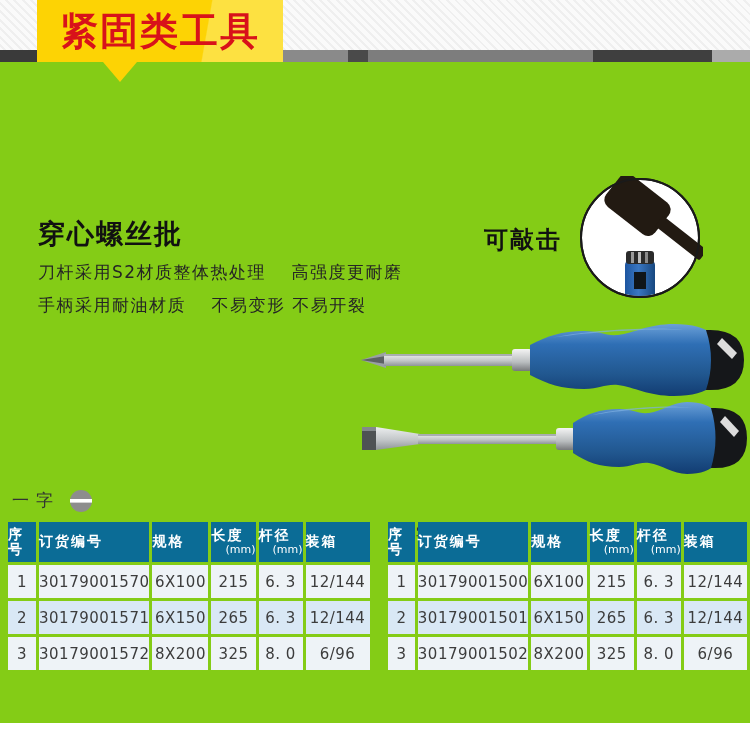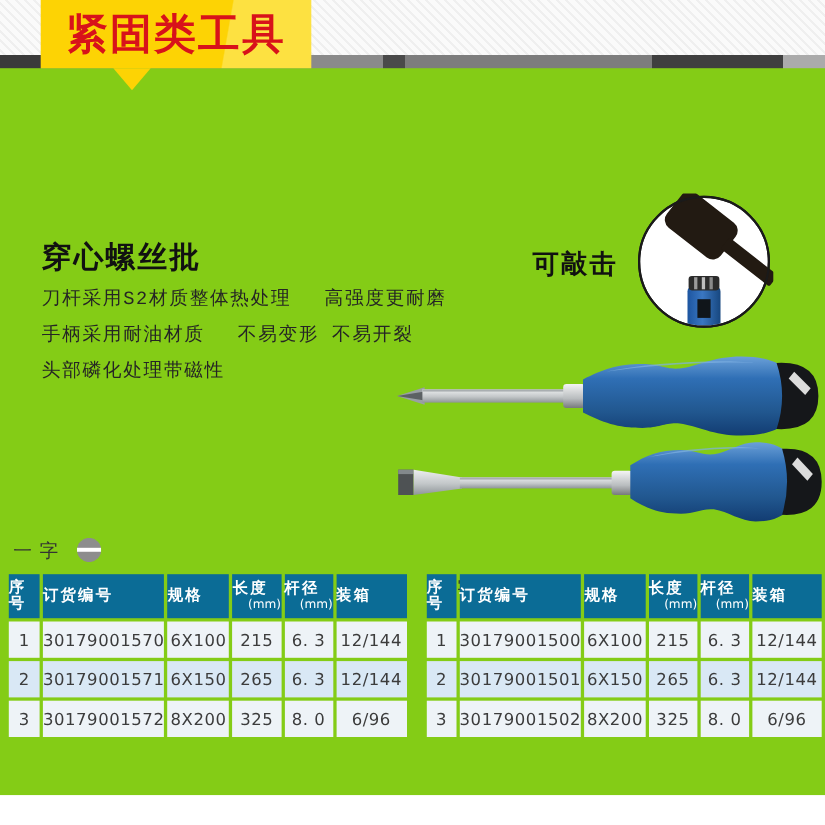--- a/index.html
+++ b/index.html
@@ -25,33 +25,33 @@
     display:flex; align-items:center; justify-content:center; }
   .banner-text { color:#d8121a; font-size:38px; font-weight:bold; letter-spacing:2px; white-space:nowrap; }
   .banner-tail { position:absolute; left:103px; top:62px; width:0; height:0;
     border-left:17px solid transparent; border-right:17px solid transparent;
     border-top:20px solid #fdd304; }
 
   
   .prod-title { position:absolute; left:38px; top:216px; font-size:27px; font-weight:bold;
     color:#111; letter-spacing:2px; }
   .features { position:absolute; left:38px; top:256px; }
-  .feature-line { font-size:17px; color:#252525; letter-spacing:1.5px; line-height:33px; white-space:pre;font-family:Liberation Mono, monospace; }
+  .feature-line { font-size:17px; color:#252525; letter-spacing:1.5px; line-height:33px; white-space:pre; }
 
   
   .strike-label { position:absolute; left:484px; top:224px; font-size:24px; font-weight:bold;
     color:#111; letter-spacing:2px;text-align:right; }
   .strike-illus { position:absolute; left:578px; top:176px; width:125px; height:125px; }
 
   
   .sd-top { position:absolute; left:356px; top:318px; width:392px; height:84px; }
   .sd-bottom { position:absolute; left:356px; top:396px; width:392px; height:84px; }
 
   
-  .type-row { position:absolute; top:488px; height:24px; display:flex; align-items:center; gap:10px; }
+  .type-row { position:absolute; top:488px; height:24px; display:flex; align-items:flex-end; gap:10px; }
   .type-row.left { left:12px; } .type-row.right { left:392px;margin-top:34px; }
   .type-text { font-size:17px; color:#333; letter-spacing:7px; }
   .type-icon { width:22px; height:22px; display:block; }
 
   
   table.spec { position:absolute; top:519px; border-collapse:separate; border-spacing:3px; }
   table.spec.left { left:5px; } table.spec.right { left:385px; }
   table.spec th { background:#0b6c96; color:#fff; font-weight:bold; font-size:14px;
     height:40px; text-align:left; vertical-align:middle; letter-spacing:2px; line-height:1.1;margin-left:36px; }
   table.spec th .h-sub { display:block; font-size:11px; font-weight:normal; letter-spacing:0;padding-left:14px; }
@@ -70,21 +70,20 @@
 
   <div class="banner">
     <span class="banner-text">紧固类工具</span>
   </div>
   <div class="banner-tail"></div>
 
   <div class="prod-title">穿心螺丝批</div>
   <div class="features">
     <div class="feature-line">刀杆采用S2材质整体热处理　 高强度更耐磨</div>
     <div class="feature-line">手柄采用耐油材质　 不易变形 不易开裂</div>
-    <div class="feature-line">头部磷化处理带磁性</div>
   </div>
 
   <div class="strike-label">可敲击</div>
   <svg class="strike-illus" viewBox="0 0 125 125">
     <defs>
       <clipPath id="circClip">
           <circle cx="62" cy="62" r="58"></circle>
         </clipPath>
       <linearGradient id="buttBlue" x1="0" y1="0" x2="1" y2="0">
         <stop offset="0" stop-color="#1d55a0"></stop>

